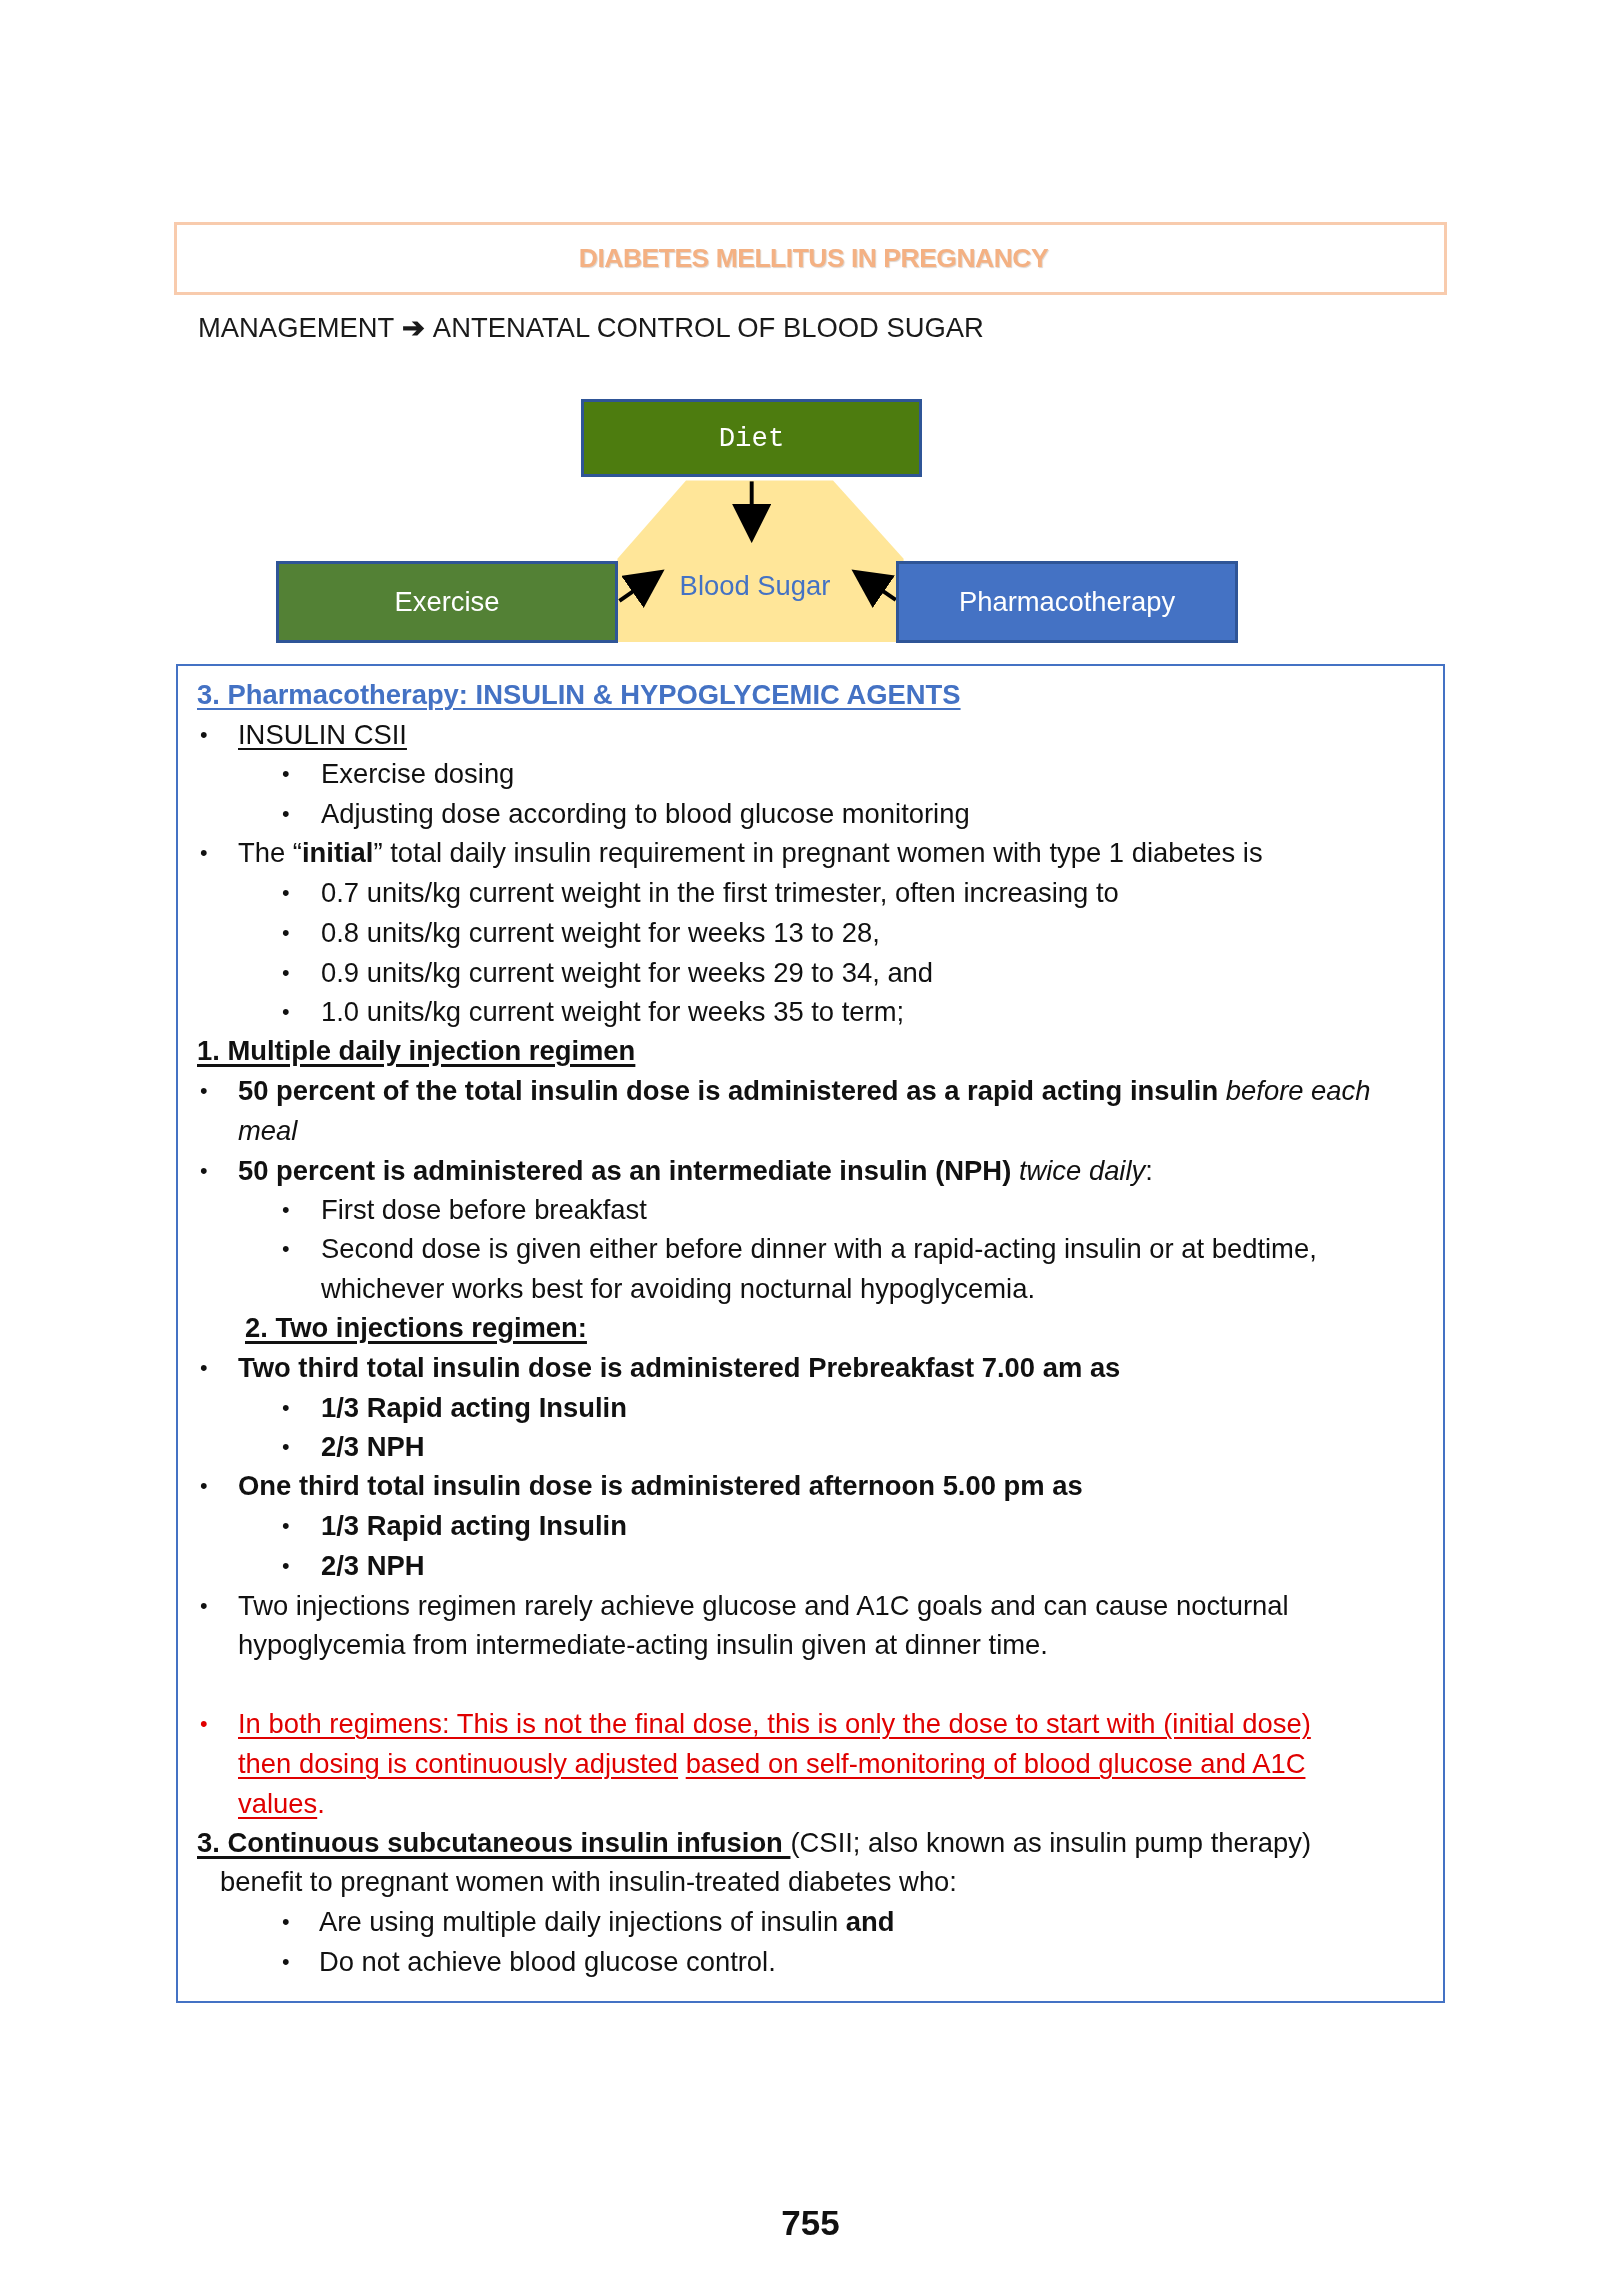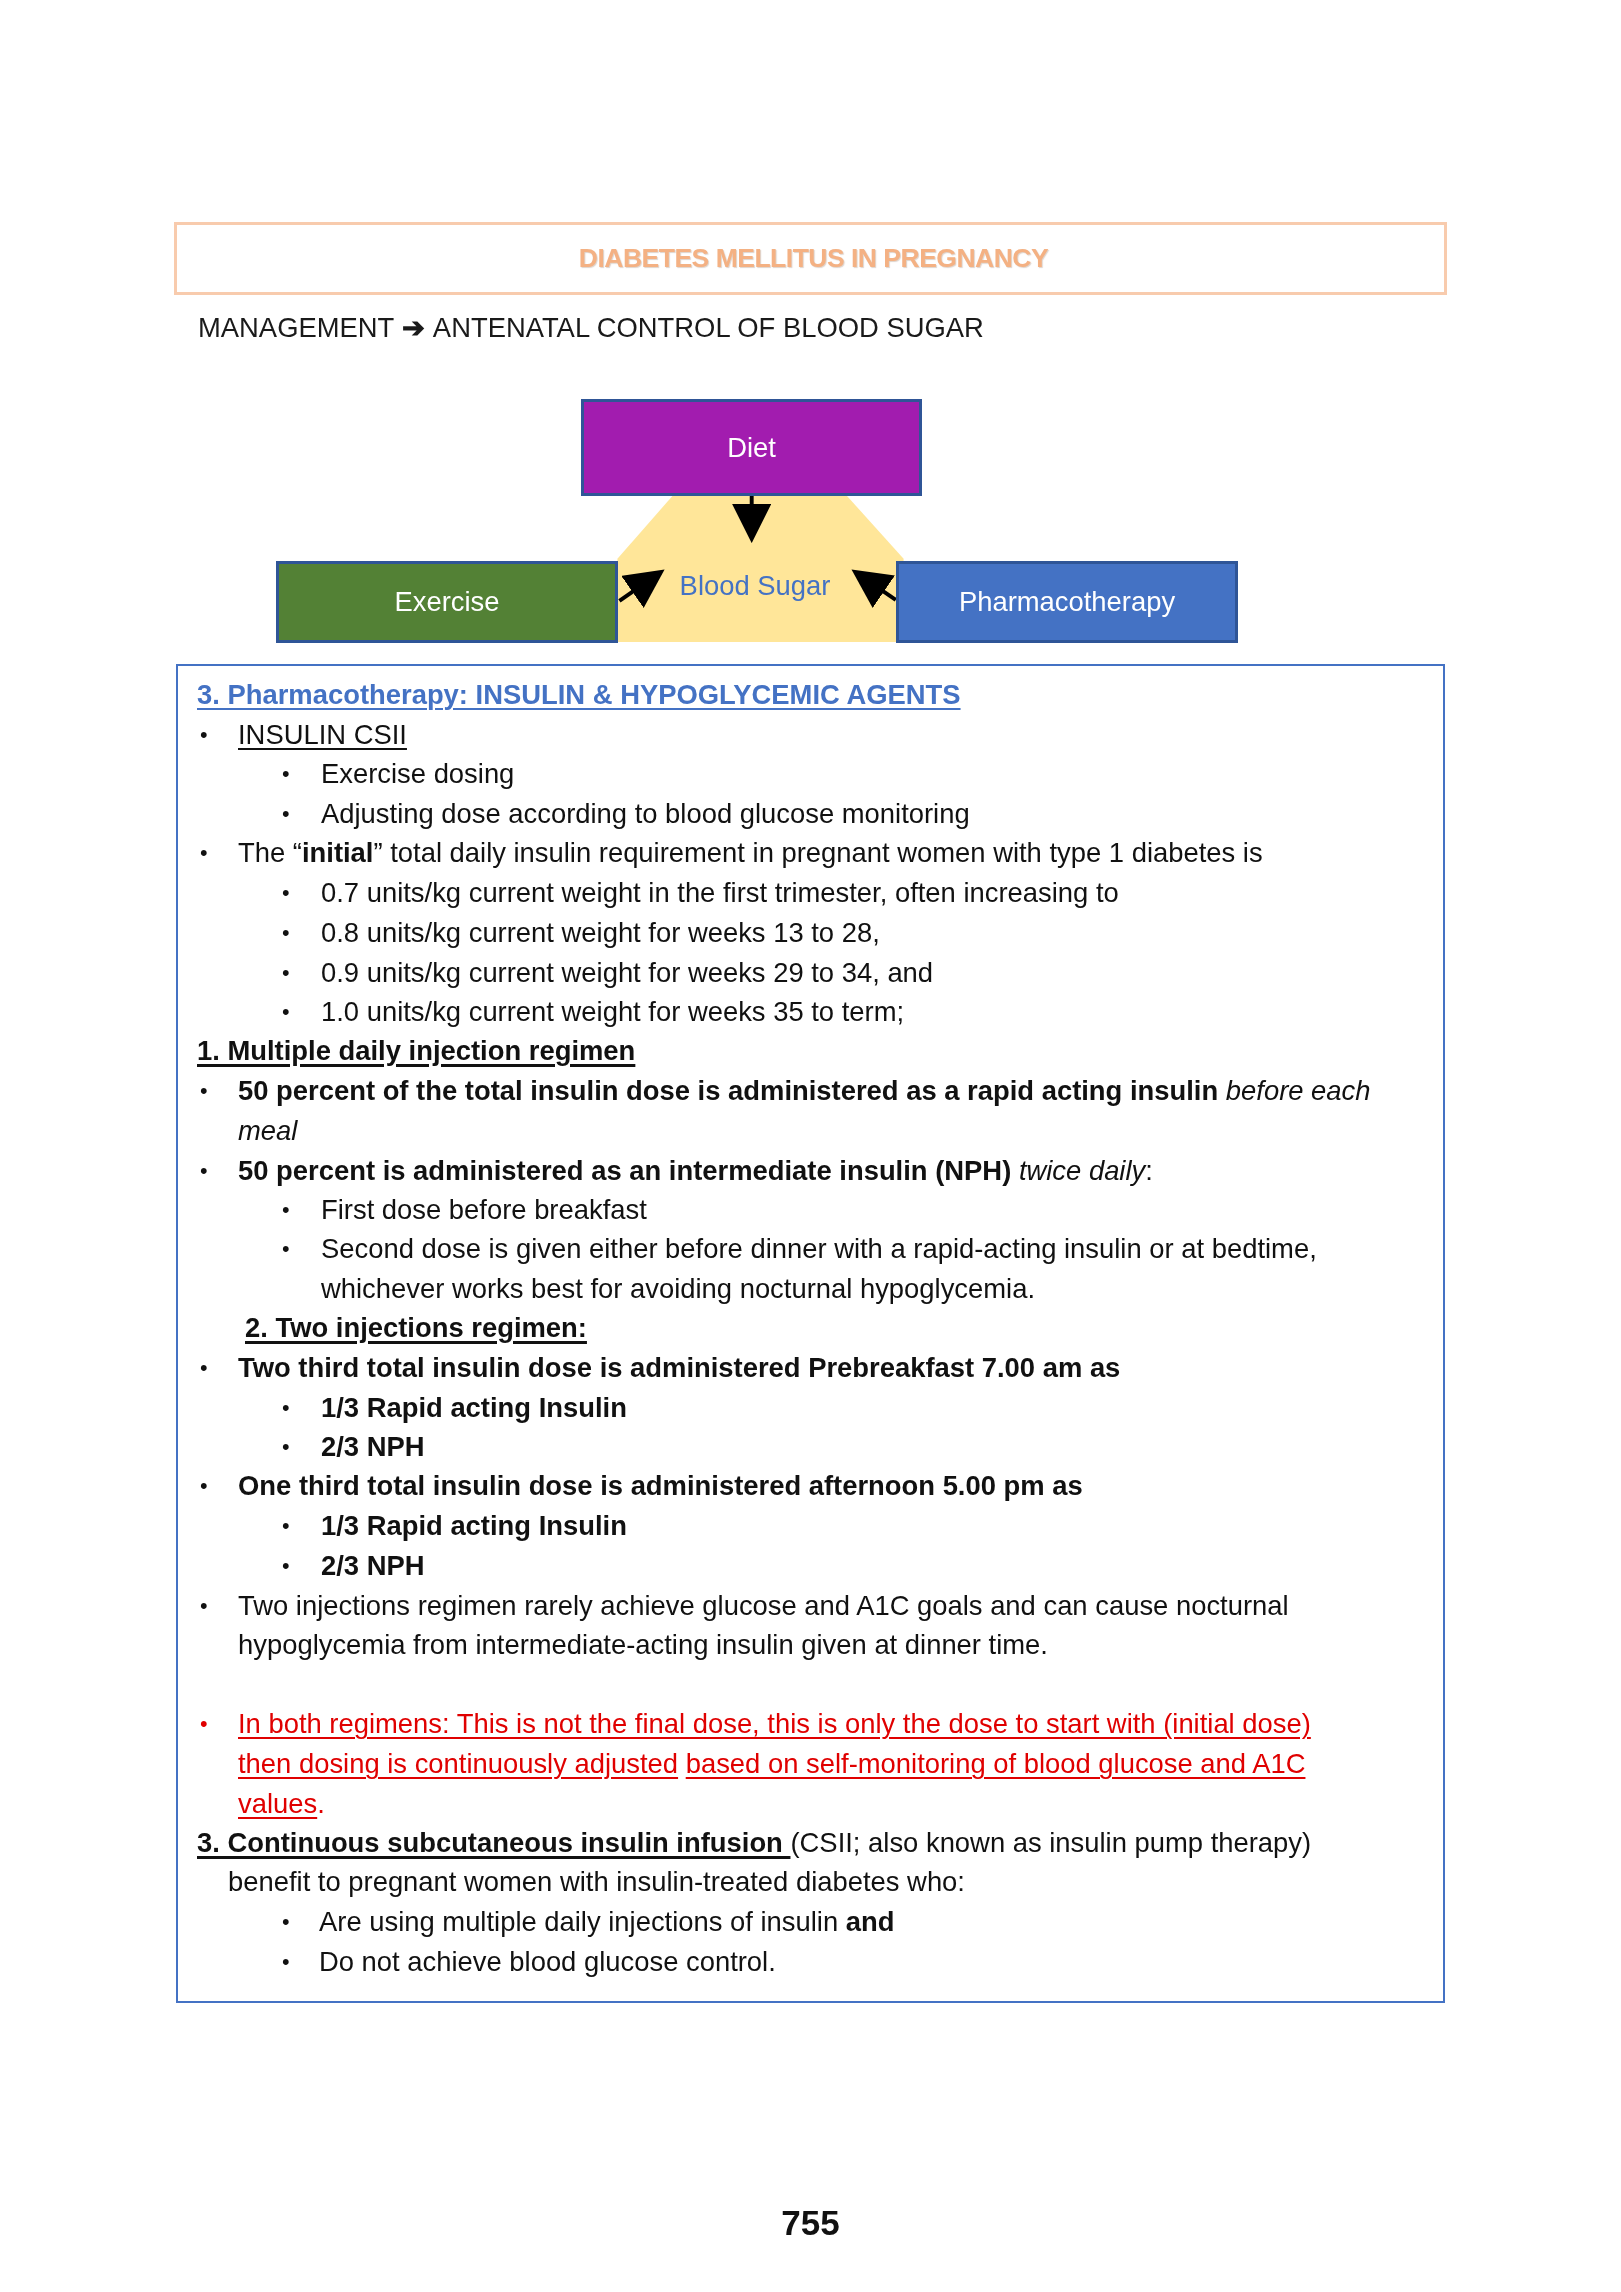--- a/index.html
+++ b/index.html
@@ -15,21 +15,21 @@
 
   .subtitle { position: absolute; left: 198px; top: 312px; font-size: 27.4px; color: #1a1a1a;
               display: flex; align-items: center; gap: 7.8px; }
   .subtitle .arrow { font-weight: bold; font-size: 27.4px; }
 
   .diagram { position: absolute; left: 0; top: 0; width: 1621px; height: 657px; pointer-events: none; }
   .diagram svg { position: absolute; left: 0; top: 0; }
   .dbox { position: absolute; border: 3.9px solid #2F5597; box-sizing: border-box;
           display: flex; align-items: center; justify-content: center;
           color: #fff; font-size: 27.4px; pointer-events: auto; }
-  .dbox.diet { left: 581px; top: 399px; width: 341px; height: 97px; background: #a21caf; }
+  .dbox.diet { left: 581px; top: 399px; width: 341px; height: 78px; background: #4d7c0f; font-family: Liberation Mono, monospace; }
   .dbox.exercise { left: 276px; top: 561px; width: 342px; height: 82px; background: #538135; }
   .dbox.pharma { left: 896px; top: 561px; width: 342px; height: 82px; background: #4472C4; }
   .blood-sugar { position: absolute; left: 647px; top: 570px; width: 216px; text-align: center;
                  color: #4472C4; font-size: 27.4px; pointer-events: auto; }
 
   .content-box { position: absolute; left: 176px; top: 664px; width: 1269px; height: 1339px;
                  border: 2.9px solid #4472C4; box-sizing: border-box; background: #fff; }
 
   .lines { position: absolute; left: 0; top: 0; }
   .ln { position: absolute; font-size: 27.4px; line-height: 39px; white-space: nowrap; color: #111; }
@@ -171,21 +171,21 @@
   <div class="ln" style="left:238px;top:1744px;">
     <span class="red">then dosing is continuously adjusted</span> <span class="red">based on self-monitoring of blood glucose and A1C</span>
   </div>
   <div class="ln" style="left:238px;top:1784px;">
     <span class="red">values</span><span style="color:#E00000">.</span>
   </div>
 
   <div class="ln" style="left:197px;top:1823px;">
     <span class="h-black">3. Continuous subcutaneous insulin infusion </span><span>(CSII; also known as insulin pump therapy)</span>
   </div>
-  <div class="ln" style="left:228px;top:1862px;">benefit to pregnant women with insulin-treated diabetes who:</div>
+  <div class="ln" style="left:220px;top:1862px;">benefit to pregnant women with insulin-treated diabetes who:</div>
 
   <span class="bullet" style="left:282px;top:1902px;">•</span>
   <div class="ln" style="left:319px;top:1902px;">
     <span>Are using multiple daily injections of insulin </span><span class="b">and</span>
   </div>
   <span class="bullet" style="left:282px;top:1942px;">•</span>
   <div class="ln" style="left:319px;top:1942px;">Do not achieve blood glucose control.</div>
 </div>
 
 <div class="page-number">755</div>

